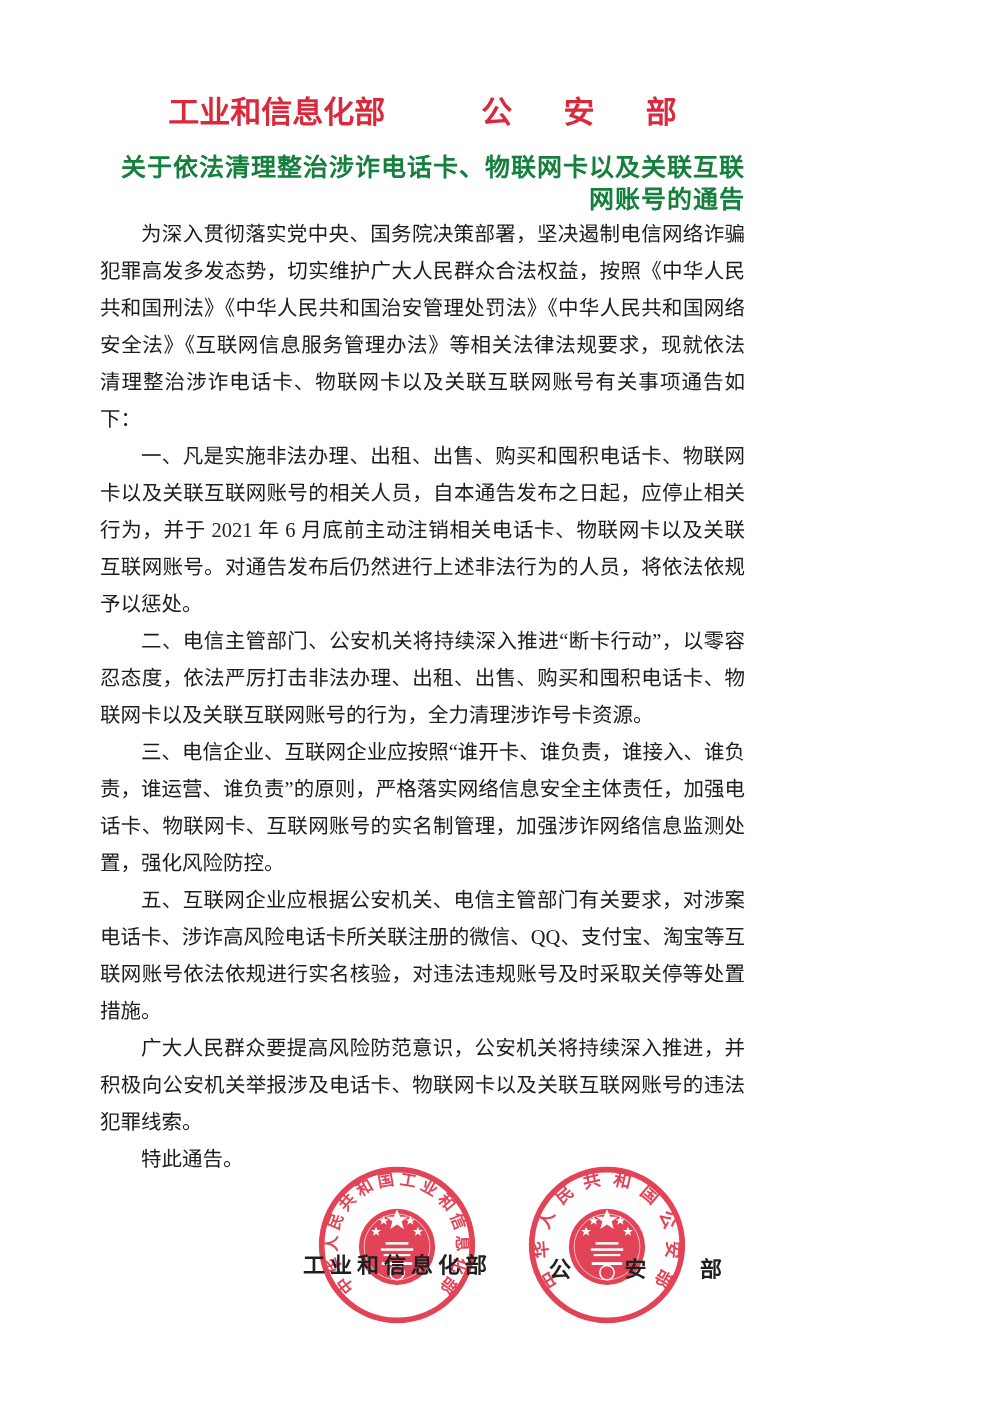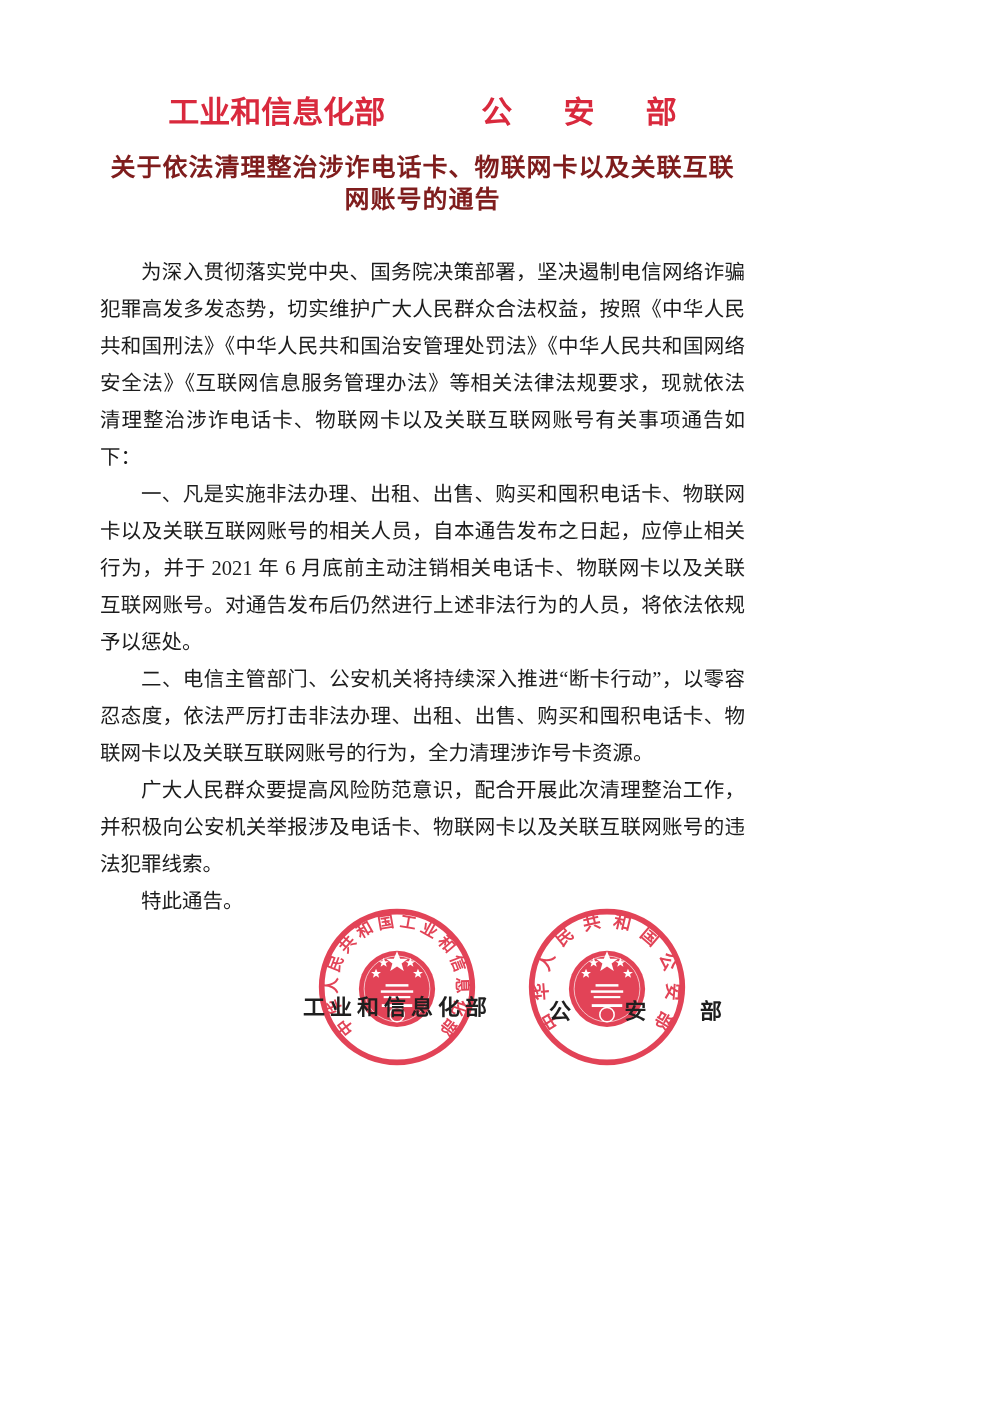--- a/index.html
+++ b/index.html
@@ -22,30 +22,29 @@
     gap: 96px;
     font-size: 31px;
     font-weight: bold;
     line-height: 36px;
   }
   .red-header .ministry { white-space: nowrap; }
   .red-header .ministry.spread { letter-spacing: 1.65em; margin-right: -1.65em; }
 
   .doc-title {
     margin-top: 21px;
-    text-align: center;
+    text-align: right;
     font-size: 25px;
     font-weight: bold;
     letter-spacing: 1px;
     line-height: 32px;
-    color: #7f1d1d;
+    color: #15803d;
   }
 
   .doc-body {
-    margin-top: 38px;
     font-size: 20.5px;
     line-height: 37px;
   }
   .doc-body p {
     margin: 0;
     text-indent: 2em;
     text-align: justify;
     text-justify: inter-ideograph;
     word-break: break-all;
   }
@@ -85,21 +84,23 @@
       <span class="ministry">工业和信息化部</span>
       <span class="ministry spread">公安部</span>
     </div>
 
     <div class="doc-title">关于依法清理整治涉诈电话卡、物联网卡以及关联互联网账号的通告</div>
 
     <div class="doc-body">
         <p>为深入贯彻落实党中央、国务院决策部署，坚决遏制电信网络诈骗犯罪高发多发态势，切实维护广大人民群众合法权益，按照《中华人民共和国刑法》《中华人民共和国治安管理处罚法》《中华人民共和国网络安全法》《互联网信息服务管理办法》等相关法律法规要求，现就依法清理整治涉诈电话卡、物联网卡以及关联互联网账号有关事项通告如下：</p>
         <p>一、凡是实施非法办理、出租、出售、购买和囤积电话卡、物联网卡以及关联互联网账号的相关人员，自本通告发布之日起，应停止相关行为，并于 2021 年 6 月底前主动注销相关电话卡、物联网卡以及关联互联网账号。对通告发布后仍然进行上述非法行为的人员，将依法依规予以惩处。</p>
         <p>二、电信主管部门、公安机关将持续深入推进“断卡行动”，以零容忍态度，依法严厉打击非法办理、出租、出售、购买和囤积电话卡、物联网卡以及关联互联网账号的行为，全力清理涉诈号卡资源。</p>
-        <p>广大人民群众要提高风险防范意识，配合开展此次清理整治工作，并积极向公安机关举报涉及电话卡、物联网卡以及关联互联网账号的违法犯罪线索。</p>
+        <p>三、电信企业、互联网企业应按照“谁开卡、谁负责，谁接入、谁负责，谁运营、谁负责”的原则，严格落实网络信息安全主体责任，加强电话卡、物联网卡、互联网账号的实名制管理，加强涉诈网络信息监测处置，强化风险防控。</p>
+        <p>五、互联网企业应根据公安机关、电信主管部门有关要求，对涉案电话卡、涉诈高风险电话卡所关联注册的微信、QQ、支付宝、淘宝等互联网账号依法依规进行实名核验，对违法违规账号及时采取关停等处置措施。</p>
+        <p>广大人民群众要提高风险防范意识，公安机关将持续深入推进，并积极向公安机关举报涉及电话卡、物联网卡以及关联互联网账号的违法犯罪线索。</p>
         <p>特此通告。</p>
       </div>
 
     <div class="seal-area">
 
       <svg class="seal seal-left" viewBox="0 0 170 170">
         <circle cx="85" cy="85" r="79" fill="none" stroke="#e03449" stroke-width="6"></circle>
         <g>
           <circle cx="85" cy="87" r="40" fill="#e03449"></circle>
           <circle cx="85" cy="87" r="34.5" fill="none" stroke="#ffffff" stroke-width="1" opacity="0.7"></circle>

